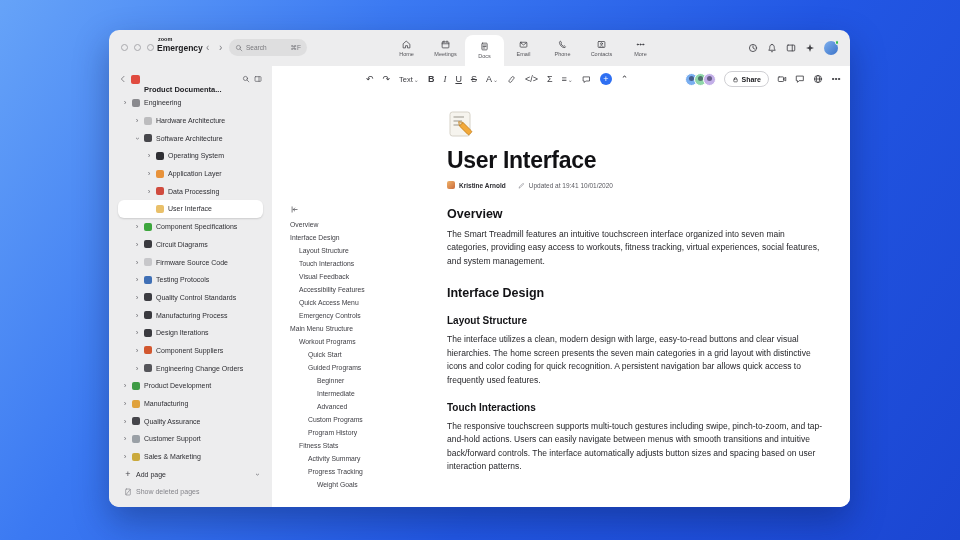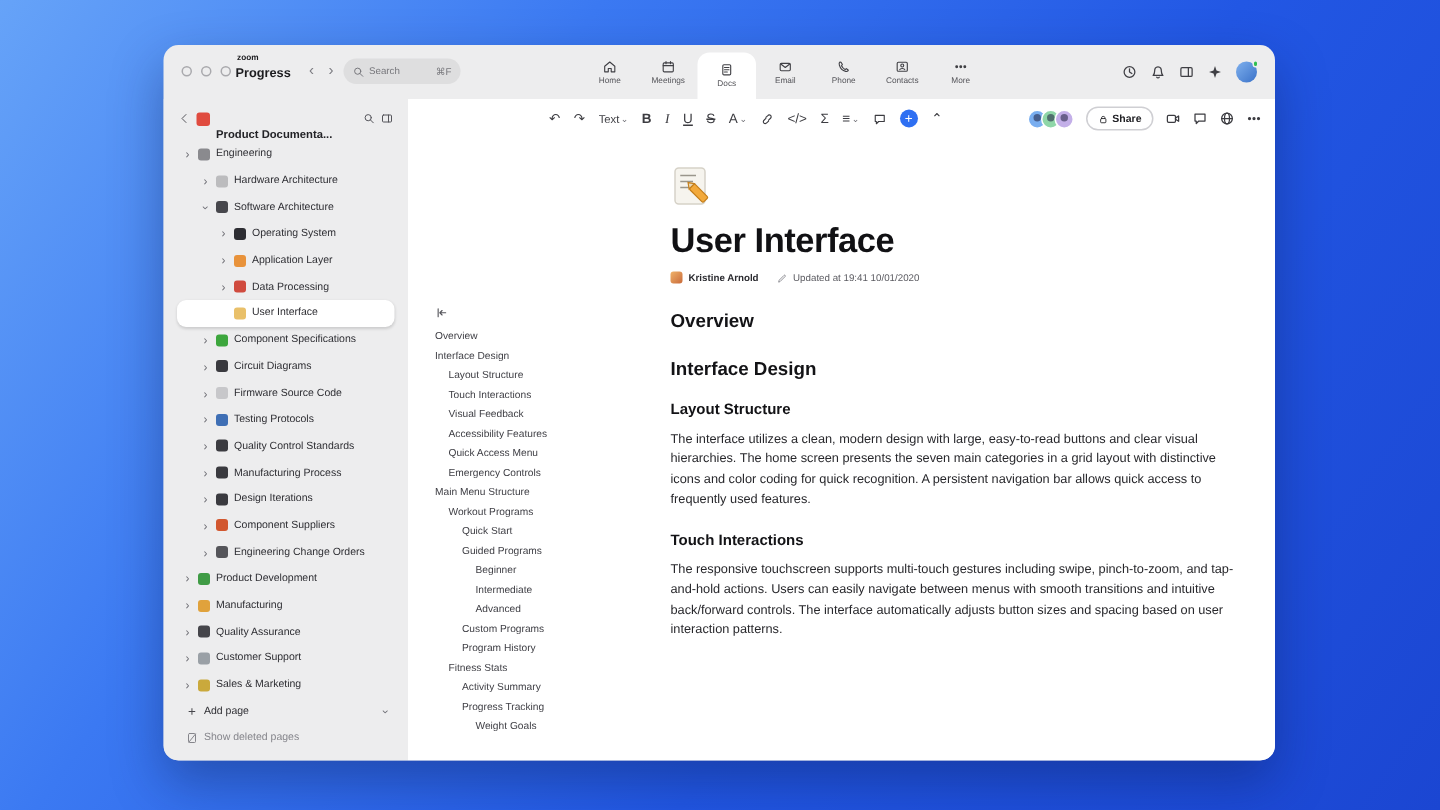--- a/index.html
+++ b/index.html
@@ -95,21 +95,21 @@
   <div class="window" data-name="zoom-workplace-window">
 
     <div class="titlebar" data-name="titlebar">
       <div class="traffic" data-name="window-controls">
         <span data-name="close-window-button"></span>
         <span data-name="minimize-window-button"></span>
         <span data-name="maximize-window-button"></span>
       </div>
       <div class="brand" data-name="app-logo">
         <span class="b-top" data-name="brand-zoom">zoom</span>
-        <span class="b-bot" data-name="brand-workplace">Progress</span>
+        <span class="b-bot" data-name="brand-workplace">Emergency</span>
       </div>
       <span class="navchev" style="left:97px" data-name="nav-back-button">‹</span>
       <span class="navchev" style="left:110px" data-name="nav-forward-button">›</span>
       <div class="search" data-name="search-input">
         <span class="icon" data-name="search-icon">
             <svg viewBox="0 0 12 12" width="8" height="8" fill="none" stroke="currentColor" stroke-width="1" stroke-linecap="round" stroke-linejoin="round">
               <circle cx="5.2" cy="5.2" r="3.1"></circle>
               <path d="M7.5 7.5L10.3 10.3"></path>
             </svg>
           </span>
@@ -479,20 +479,21 @@
             <span class="bname" data-name="author-name">Kristine Arnold</span>
             <span class="icon" style="color:#85858b" data-name="edit-pencil-icon">
                 <svg viewBox="0 0 12 12" width="7" height="7" fill="none" stroke="currentColor" stroke-width="1" stroke-linecap="round" stroke-linejoin="round">
                   <path d="M2 10L2.5 8.2L8 2.7a.9.9 0 011.3 1.3L3.8 9.5Z"></path>
                 </svg>
               </span>
             <span data-name="updated-timestamp">Updated at 19:41 10/01/2020</span>
           </div>
           <div class="docbody" data-name="doc-body">
               <h2 data-name="doc-heading-overview">Overview</h2>
+              <p data-name="doc-paragraph">The Smart Treadmill features an intuitive touchscreen interface organized into seven main categories, providing easy access to workouts, fitness tracking, virtual experiences, social features, and system management.</p>
               <h2 data-name="doc-heading-interface-design">Interface Design</h2>
               <h3 data-name="doc-heading-layout-structure">Layout Structure</h3>
               <p data-name="doc-paragraph">The interface utilizes a clean, modern design with large, easy-to-read buttons and clear visual hierarchies. The home screen presents the seven main categories in a grid layout with distinctive icons and color coding for quick recognition. A persistent navigation bar allows quick access to frequently used features.</p>
               <h3 data-name="doc-heading-touch-interactions">Touch Interactions</h3>
               <p data-name="doc-paragraph">The responsive touchscreen supports multi-touch gestures including swipe, pinch-to-zoom, and tap-and-hold actions. Users can easily navigate between menus with smooth transitions and intuitive back/forward controls. The interface automatically adjusts button sizes and spacing based on user interaction patterns.</p>
             </div>
         </div>
       </div>
     </div>
 

